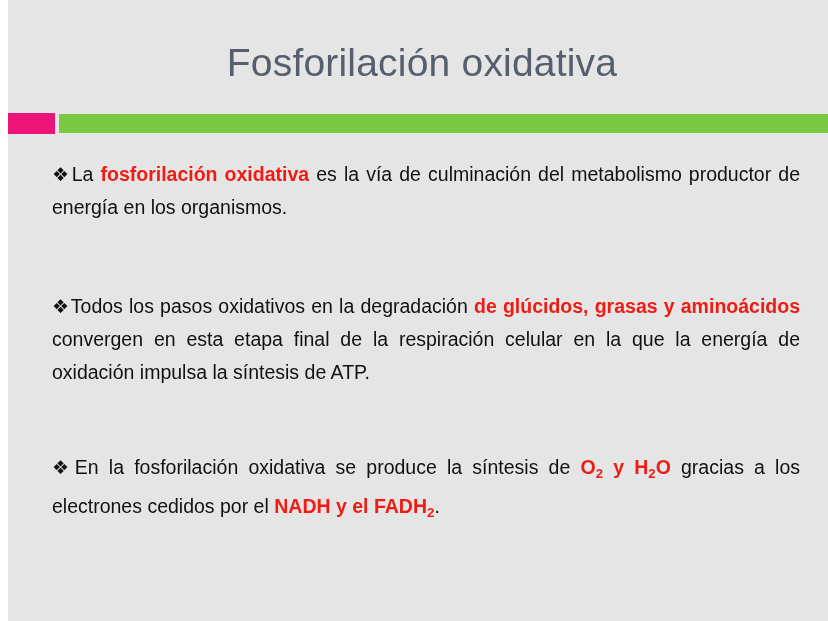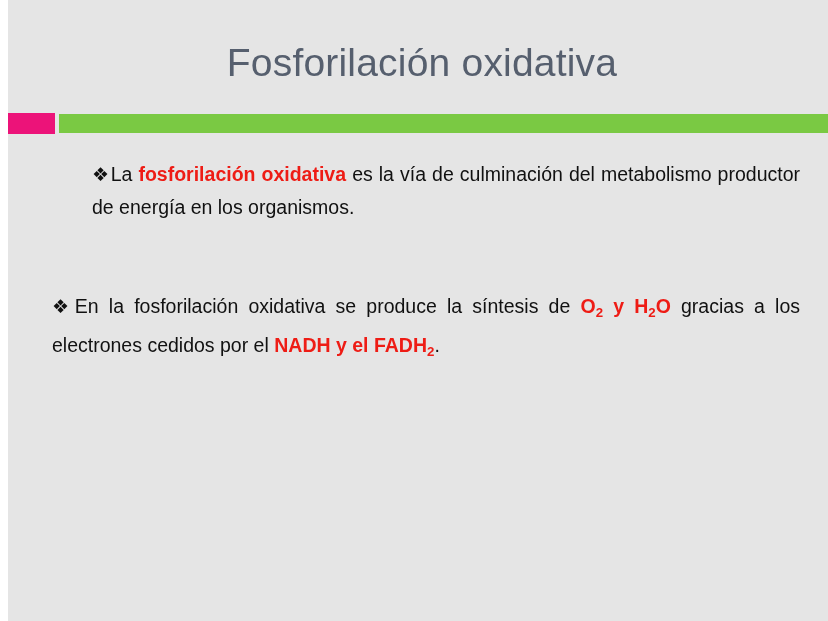--- a/index.html
+++ b/index.html
@@ -66,21 +66,21 @@
   }
   .para {
     text-align: justify;
     text-justify: inter-word;
     font-size: 19.5px;
     line-height: 33px;
     color: #111111;
     margin: 0 0 0 0;
     font-family: "Liberation Sans", sans-serif;
   }
-  .para.p1 { margin-bottom: 66px; margin-left: 40px; }
+  .para.p1 { margin-bottom: 66px; }
   .para.p2 { margin-bottom: 62px; }
   .para.p3 { margin-bottom: 0; }
   .bullet-glyph {
     color: #111111;
     font-size: 19px;
     font-family: "DejaVu Sans", sans-serif;
     margin-right: 1px;
   }
   .hl {
     color: #ee1c15;
@@ -105,19 +105,22 @@
     <div class="divider-accent"></div>
     <div class="divider-bar"></div>
   </div>
 
   <div class="body-area">
 
     <p class="para p1">
       <span class="bullet-glyph">❖</span><span class="blk">La </span><span class="hl">fosforilación oxidativa</span><span class="blk"> es la vía de culminación del metabolismo productor de energía en los organismos.</span>
     </p>
 
+    <p class="para p2">
+      <span class="bullet-glyph">❖</span><span class="blk">Todos los pasos oxidativos en la degradación </span><span class="hl">de  glúcidos, grasas y aminoácidos</span><span class="blk"> convergen en esta etapa final de la respiración celular en la que la energía de oxidación impulsa la síntesis de ATP.</span>
+    </p>
 
     <p class="para p3">
       <span class="bullet-glyph">❖</span><span class="blk">En la fosforilación oxidativa se produce la síntesis de </span><span class="hl"><span>O</span><sub>2</sub><span> y </span><span>H</span><sub>2</sub><span>O</span></span><span class="blk"> gracias a los electrones cedidos por el </span><span class="hl"><span>NADH y el FADH</span><sub>2</sub></span><span class="blk">.</span>
     </p>
 
   </div>
 </div>
 
 </body></html>

